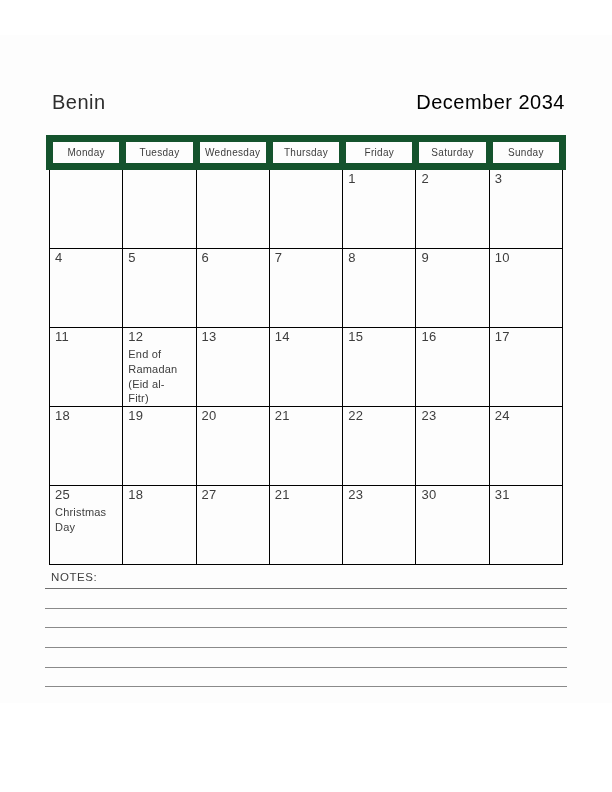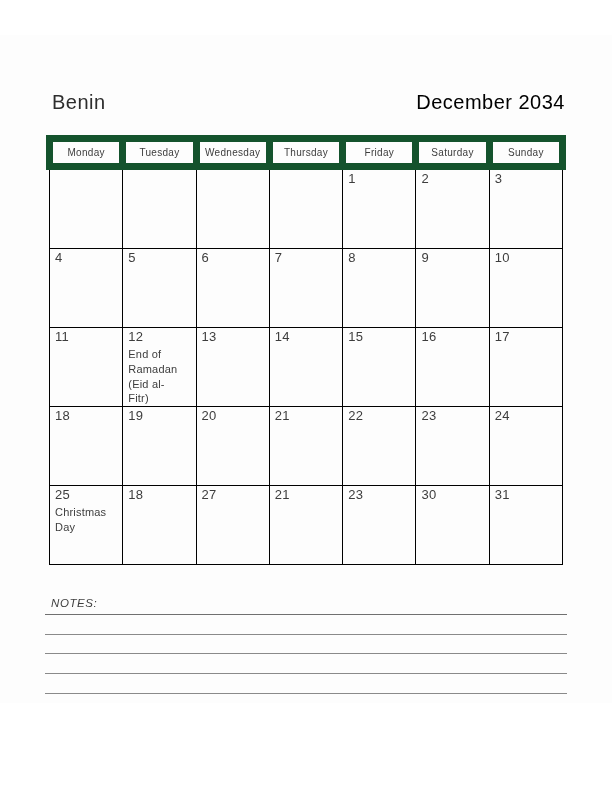--- a/index.html
+++ b/index.html
@@ -67,23 +67,22 @@
     font-size: 11px;
     line-height: 1.35;
     color: #3d3d3d;
     max-width: 54px;
     margin-top: 2px;
     letter-spacing: 0.2px;
   }
   .notes {
     position: absolute;
     left: 45px;
-    top: 560px;
+    top: 534px;
     width: 522px;
-    font-style: italic;
   }
   .notes-label {
     position: absolute;
     left: 6px;
     top: 2px;
     font-size: 11.5px;
     letter-spacing: 0.6px;
     color: #3f3f3f;
   }
   .note-line {

